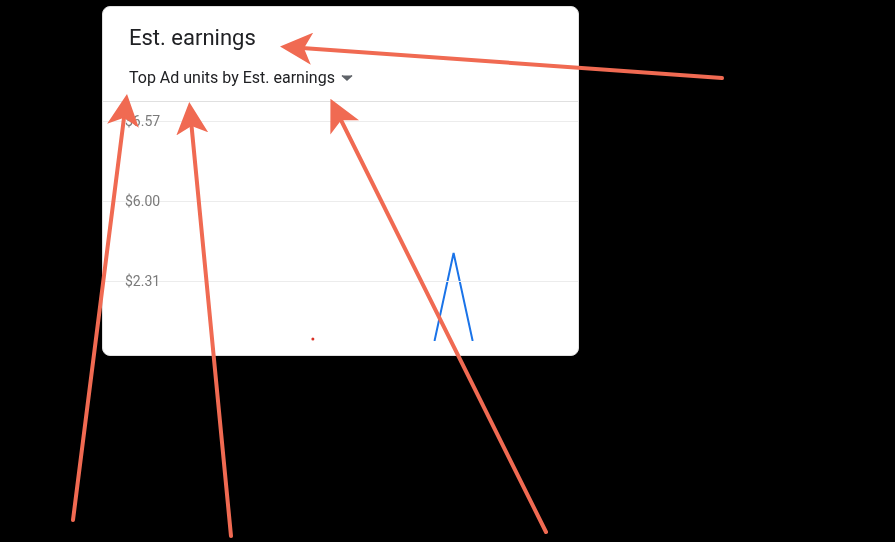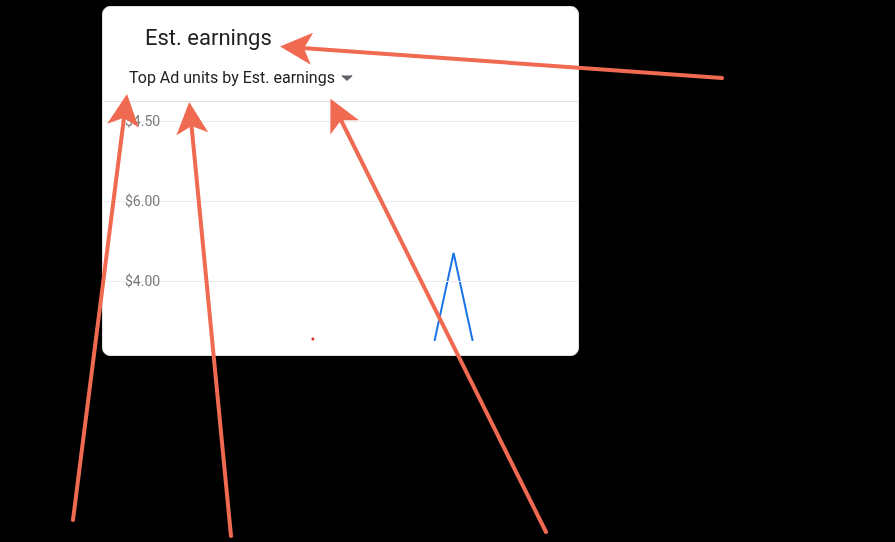--- a/index.html
+++ b/index.html
@@ -25,21 +25,20 @@
       height: 350px;
       background: #fff;
       border-radius: 8px;
       border: 1px solid #e0e0e0;
       padding: 18px 0 0 0;
       overflow: hidden;
     }
     
     .card-header {
       padding: 0 24px 10px 26px;
-      margin-left: 16px;
     }
     
     .title {
       font-size: 22px;
       font-weight: 400;
       color: #202124;
       letter-spacing: 0;
     }
     
     .subtitle-row {
@@ -120,25 +119,25 @@
     </span>
   </div>
   <div class="chart-area">
 
     <svg class="plot-svg" preserveAspectRatio="none">
         <path d="M331.515,240 L350.59499999999997,152 L369.675,240" fill="none" stroke="#1a73e8" stroke-width="2"></path>
         <circle cx="209.88" cy="238" r="1.5" fill="#d93025"></circle>
       </svg>
   <div class="gridline solid" style="top: 0px;"></div>
       <div class="gridline" style="top: 20px;"></div>
-      <div class="ylabel" style="top: 20px;">$4.50</div>
+      <div class="ylabel" style="top: 20px;">$6.57</div>
       <div class="gridline" style="top: 100px;"></div>
       <div class="ylabel" style="top: 100px; text-align: center;">$6.00</div>
       <div class="gridline" style="top: 180px;"></div>
-      <div class="ylabel" style="top: 180px;">$4.00</div>
+      <div class="ylabel" style="top: 180px;">$2.31</div>
     </div>
 </div>
 
 <svg class="arrow-svg">
   <defs>
     <marker id="arrowhead" markerWidth="8" markerHeight="8" refX="6" refY="4" orient="auto">
       <path d="M0,0 L8,4 L0,8 L2,4 Z" fill="#f06a52"></path>
     </marker>
   </defs>
 <line x1="722" y1="78" x2="288" y2="47" stroke="#f06a52" stroke-width="4" stroke-linecap="round" marker-end="url(#arrowhead)"></line>

